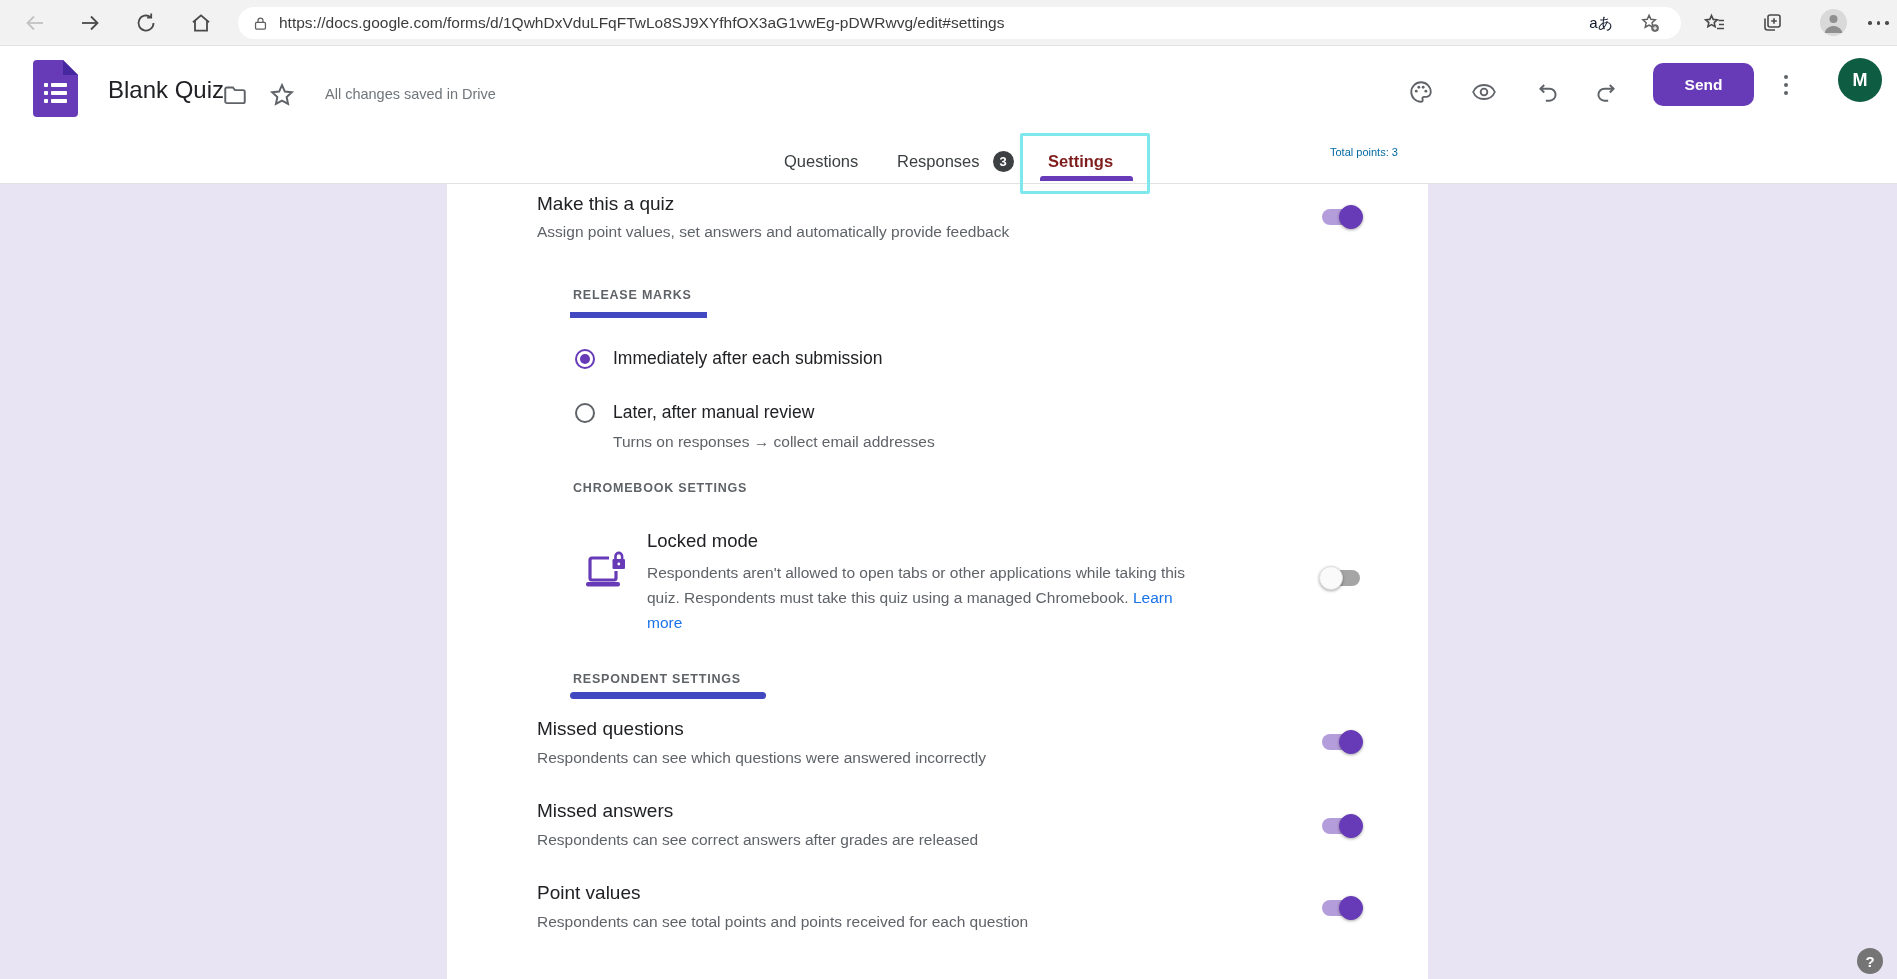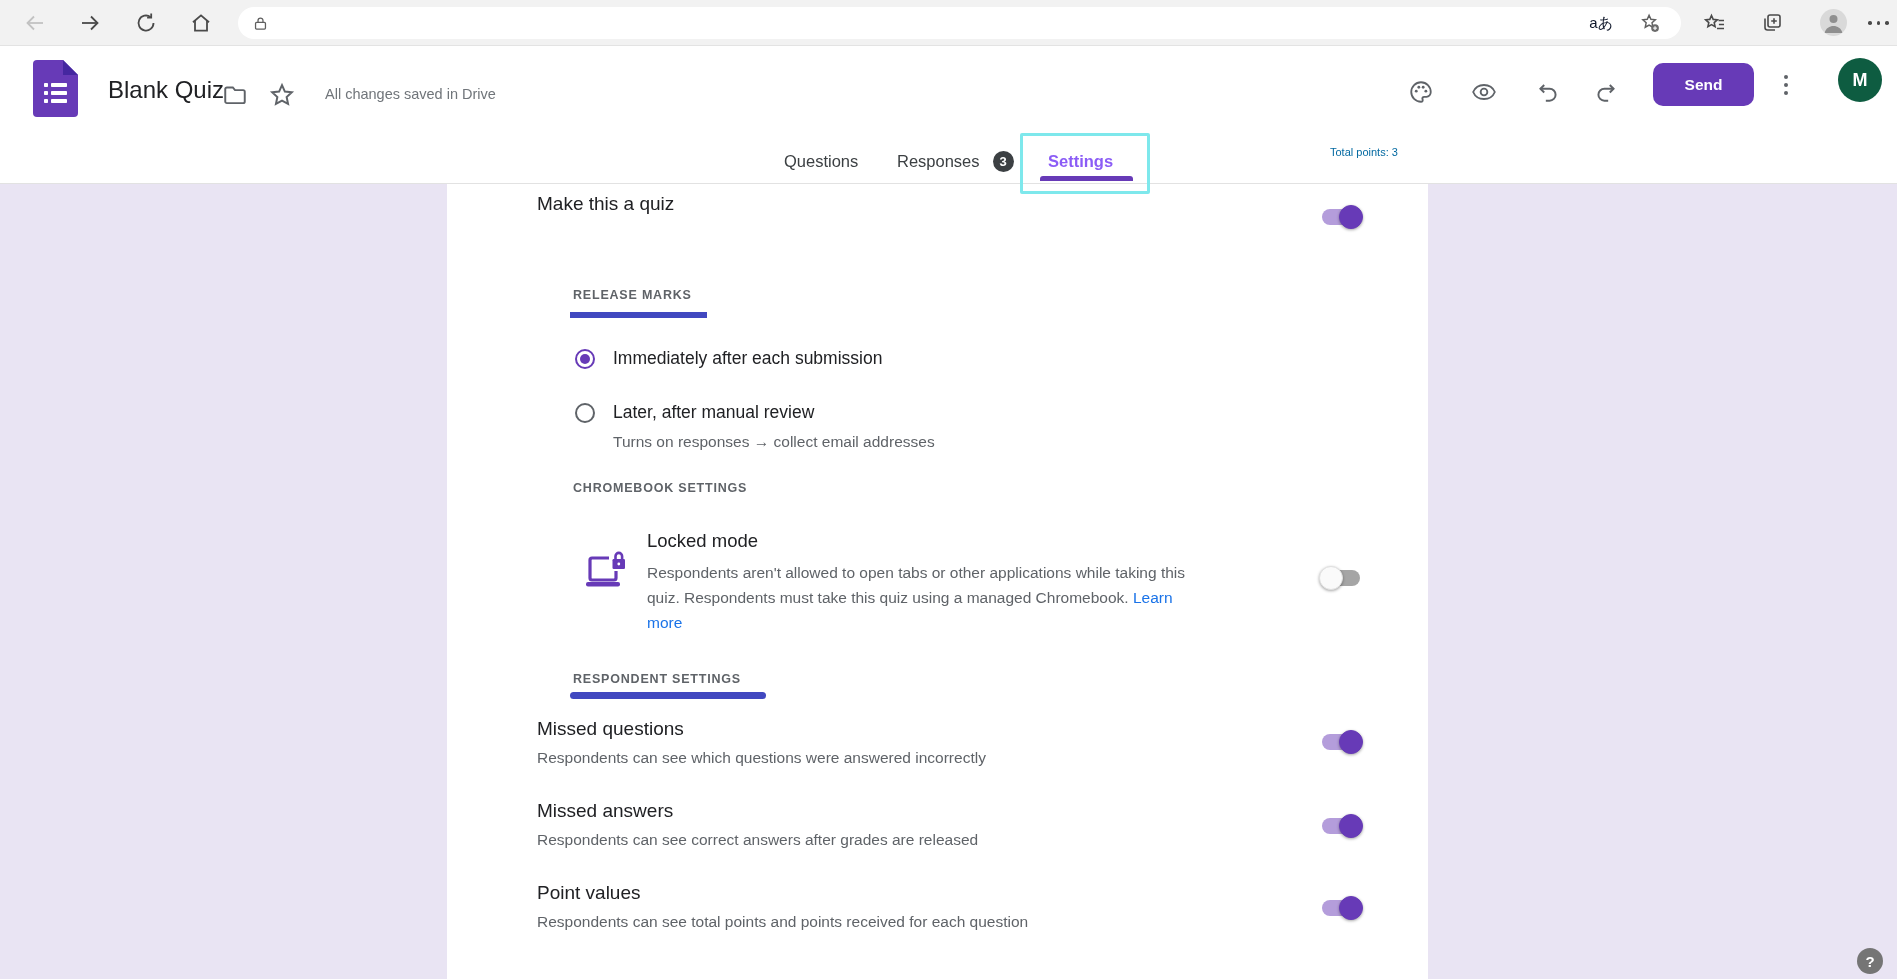--- a/index.html
+++ b/index.html
@@ -31,21 +31,21 @@
   .hicon svg { width:100%; height:100%; }
   .save-status { position:absolute; left:325px; top:40px; font-size:14.5px; color:#70757a; }
   .send-btn { position:absolute; left:1653px; top:17px; width:101px; height:43px; background:#673ab7; color:#fff; border:none; border-radius:10px; font-size:15.5px; font-weight:600; font-family:"Liberation Sans",sans-serif; cursor:pointer; }
   .dots-v { position:absolute; left:1784px; top:29px; width:4px; height:32px; display:flex; flex-direction:column; gap:4px; align-items:center; }
   .dots-v i { width:4px; height:4px; border-radius:50%; background:#5f6368; }
   .account-avatar { position:absolute; left:1838px; top:12px; width:44px; height:44px; border-radius:50%; background:#0e5c41; color:#fff; font-size:18px; font-weight:600; display:flex; align-items:center; justify-content:center; }
 
   .tab { position:absolute; top:92px; height:46px; display:flex; align-items:center; font-size:16.5px; color:#3c4043; cursor:pointer; }
   .tab-questions { left:784px; }
   .tab-responses { left:897px; gap:13px; }
-  .tab-settings { left:1048px; color:#8b5cf6; font-weight:600; }
+  .tab-settings { left:1048px; color:#7f1d1d; font-weight:600; }
   .resp-badge { width:21px; height:21px; border-radius:50%; background:#3c4043; color:#fff; font-size:13px; font-weight:700; display:flex; align-items:center; justify-content:center; }
   .settings-underline { position:absolute; left:1040px; top:130px; width:93px; height:5px; background:#673ab7; border-radius:3px 3px 0 0; }
   .total-points { position:absolute; left:1330px; top:100px; font-size:11px; color:#0369a1; }
 
   
   .annot-box { position:absolute; left:1020px; top:133px; width:130px; height:61px; border:3px solid #7ee8ec; border-radius:2px; z-index:40; pointer-events:none; }
 
   
   .content { position:absolute; left:0; top:184px; width:1897px; height:795px; background:#e9e4f3; }
   .card { position:absolute; left:447px; top:0; width:981px; height:795px; background:#fff;padding-left:44px; }
@@ -103,20 +103,21 @@
         </svg>
     </div>
 
     <div class="url-pill">
       <span class="lock-ic">
         <svg viewBox="0 0 24 24" fill="none" stroke="currentColor" stroke-width="1.8">
             <rect x="5" y="10.5" width="14" height="9.5" rx="1.5"></rect>
             <path d="M8.5 10.5V7.8a3.5 3.5 0 0 1 7 0v2.7"></path>
           </svg>
       </span>
+      <span class="url-text">https://docs.google.com/forms/d/1QwhDxVduLFqFTwLo8SJ9XYfhfOX3aG1vwEg-pDWRwvg/edit#settings</span>
       <span class="pill-right">
         <span class="translate-glyph">aあ</span>
         <span class="bicon2">
           <svg viewBox="0 0 24 24" fill="none" stroke="currentColor" stroke-width="1.6">
               <path d="M11 3.5 13 8l4.8.5-3.6 3.3 1 4.8L11 14.2l-4.2 2.4 1-4.8L4.2 8.5 9 8z"></path>
               <circle cx="17.5" cy="17.5" r="4.2" fill="#6b6b6b" stroke="none"></circle>
               <path d="M17.5 15.5v4M15.5 17.5h4" stroke="#f2f2f2" stroke-width="1.4"></path>
             </svg>
         </span>
       </span>
@@ -220,20 +221,21 @@
     <div class="settings-underline"></div>
     <div class="total-points">Total points: 3</div>
   </div>
 
   <div class="annot-box"></div>
 
   <div class="content">
     <div class="card">
 
       <div class="row-title" style="left:90px; top:9px">Make this a quiz</div>
+      <div class="row-desc" style="left:90px; top:39px">Assign point values, set answers and automatically provide feedback</div>
       <div class="gtoggle on" style="top:21px">
           <span class="track"></span>
           <span class="thumb"></span>
         </div>
 
       <div class="sec-head" style="left:126px; top:104px">RELEASE MARKS</div>
       <div class="annot-underline" style="left:123px; top:128px; width:137px; height:6px"></div>
 
       <div class="gradio selected" style="top:165px"></div>
       <div class="radio-label" style="top:164px">Immediately after each submission</div>

